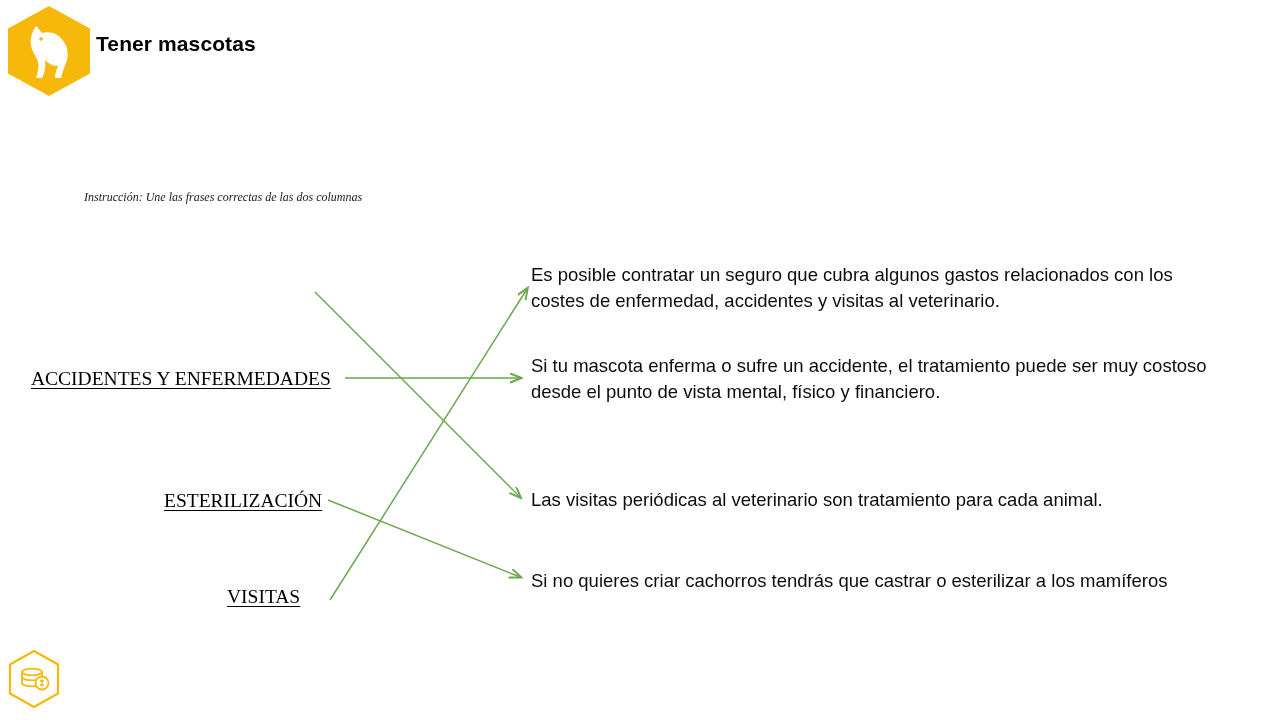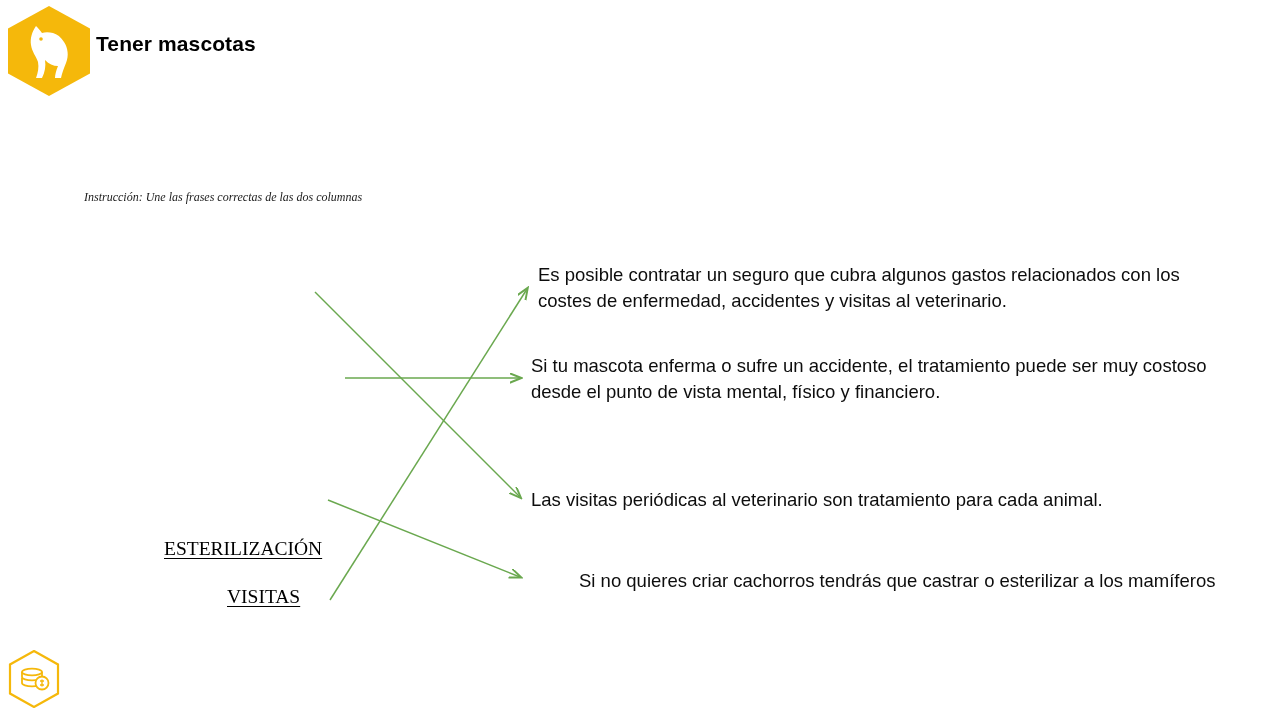--- a/index.html
+++ b/index.html
@@ -69,37 +69,37 @@
     position: absolute;
     font-family: "Liberation Serif", serif;
     font-size: 19.5px;
     color: #000000;
     text-decoration: underline;
     text-underline-offset: 3px;
     white-space: nowrap;
   }
   .term-0 { left: 70px;  top: 283px; }
   .term-1 { left: 31px;  top: 368px; }
-  .term-2 { left: 164px; top: 490px; margin-top: 48px; }
+  .term-2 { left: 164px; top: 490px; }
   .term-3 { left: 227px; top: 586px; }
 
   
   .def {
     position: absolute;
     left: 531px;
     width: 690px;
     font-family: "Liberation Sans", sans-serif;
     font-size: 18.5px;
     line-height: 1.42;
     color: #0d0d0d;
   }
-  .def-0 { top: 262px; margin-left: 7px; }
+  .def-0 { top: 262px; }
   .def-1 { top: 353px; }
   .def-2 { top: 487px; }
-  .def-3 { top: 568px; margin-left: 48px; }
+  .def-3 { top: 568px; }
 
   
   .connectors {
     position: absolute;
     left: 0;
     top: 0;
     width: 1280px;
     height: 720px;
     pointer-events: none;
   }
@@ -142,20 +142,21 @@
       </marker>
     </defs>
     <g stroke="#6AA84F" stroke-width="1.5" fill="none" marker-end="url(#arrowhead)">
       <line x1="315" y1="292" x2="520" y2="497"></line>
       <line x1="345" y1="378" x2="520" y2="378"></line>
       <line x1="328" y1="500" x2="520" y2="577"></line>
       <line x1="330" y1="600" x2="527" y2="289"></line>
     </g>
   </svg>
 
+  <div class="term term-1">ACCIDENTES Y ENFERMEDADES</div>
   <div class="term term-2">ESTERILIZACIÓN</div>
   <div class="term term-3">VISITAS</div>
 
   <div class="def def-0">Es posible contratar un seguro que cubra algunos gastos relacionados con los costes de enfermedad, accidentes y visitas al veterinario.</div>
   <div class="def def-1">Si tu mascota enferma o sufre un accidente, el tratamiento puede ser muy costoso desde el punto de vista mental, físico y financiero.</div>
   <div class="def def-2">Las visitas periódicas al veterinario son tratamiento para cada animal.</div>
   <div class="def def-3">Si no quieres criar cachorros tendrás que castrar o esterilizar a los mamíferos</div>
 
   <div class="footer-logo">
     <div class="footer-hex">

